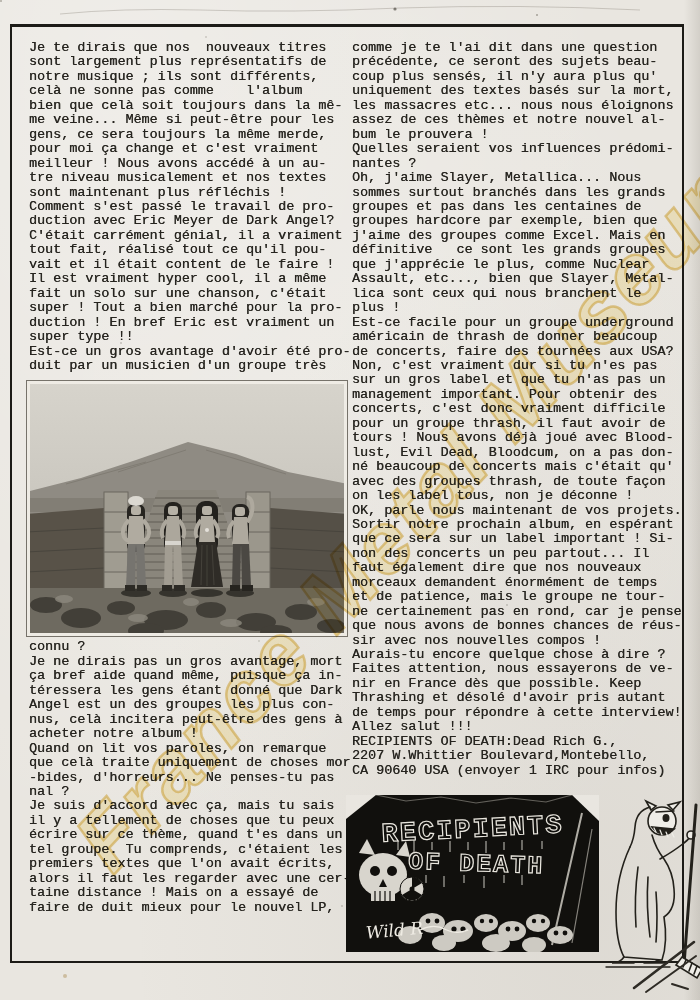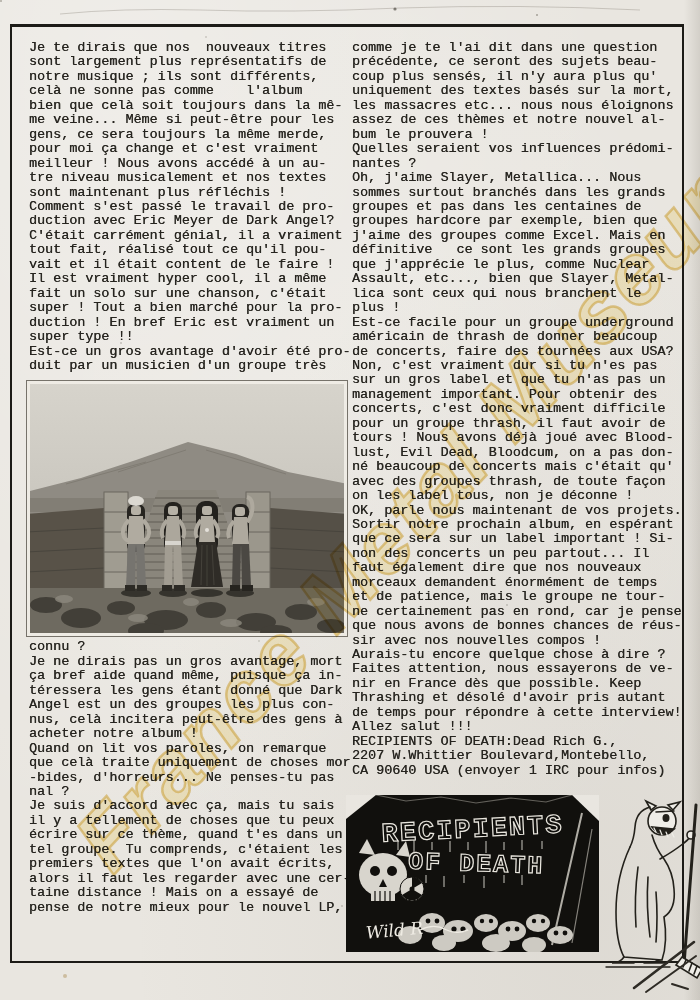--- a/index.html
+++ b/index.html
@@ -232,21 +232,21 @@
         <div class="line">nal ?</div>
       </div>
       <div class="block answer">
         <div class="line">Je suis d'accord avec ça, mais tu sais</div>
         <div class="line">il y a tellement de choses que tu peux</div>
         <div class="line">écrire sur ce thème, quand t'es dans un</div>
         <div class="line">tel groupe. Tu comprends, c'étaient les</div>
         <div class="line">premiers textes que l'on avait écrits,</div>
         <div class="line">alors il faut les regarder avec une cer-</div>
         <div class="line">taine distance ! Mais on a essayé de</div>
-        <div class="line">pense de notre mieux pour le nouvel LP,</div>
+        <div class="line">faire de duit mieux pour le nouvel LP,</div>
       </div>
     </div>
   <div class="col right">
       <div class="block answer">
         <div class="line">comme je te l'ai dit dans une question</div>
         <div class="line">précédente, ce seront des sujets beau-</div>
         <div class="line">coup plus sensés, il n'y aura plus qu'</div>
         <div class="line">uniquement des textes basés sur la mort,</div>
         <div class="line">les massacres etc... nous nous éloignons</div>
         <div class="line">assez de ces thèmes et notre nouvel al-</div>

